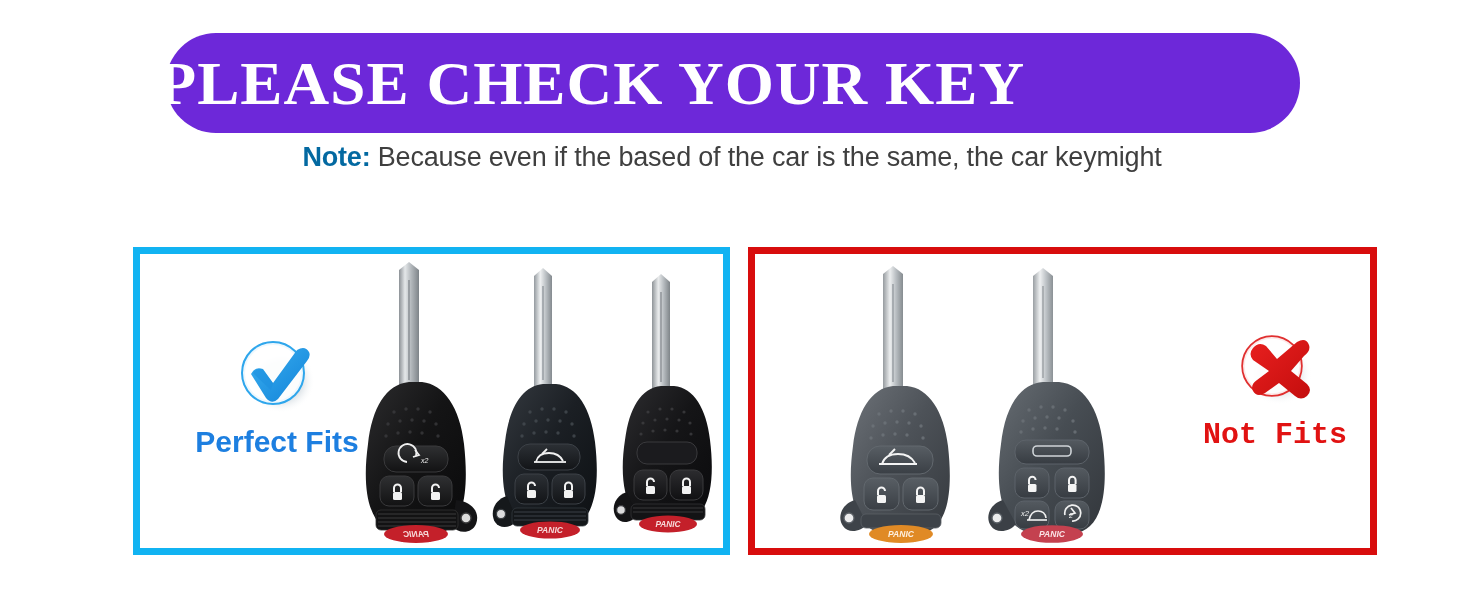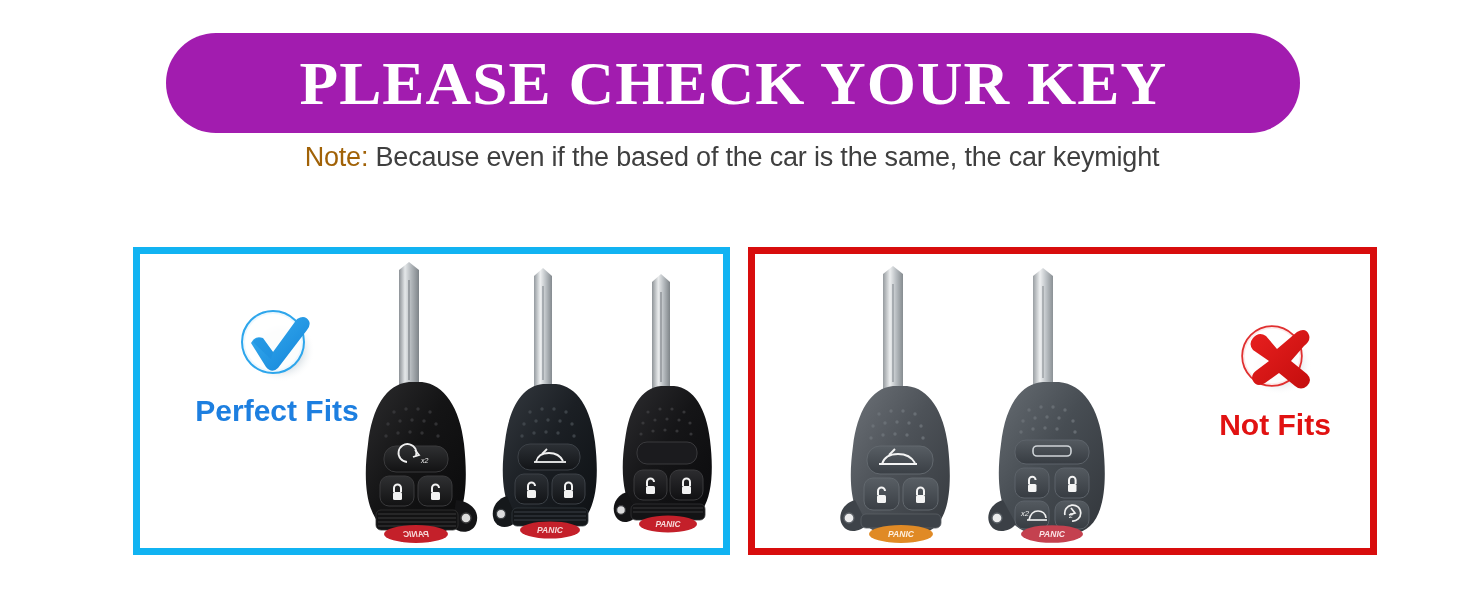--- a/index.html
+++ b/index.html
@@ -1,48 +1,48 @@
 <!DOCTYPE html>
 <html><head>
 <meta charset="utf-8">
 <style>
   html,body{margin:0;padding:0;background:#ffffff;}
   body{width:1464px;height:600px;font-family:"Liberation Sans",sans-serif;overflow:hidden;position:relative;}
 
   
   .banner{
     position:absolute;left:166px;top:33px;width:1134px;height:100px;
-    background:#a21caf;border-radius:50px;
-    display:flex;align-items:center;justify-content:center;
+    background:#6d28d9;border-radius:50px;
+    display:flex;align-items:center;justify-content:flex-start;
   }
   .banner-text{
     font-family:"Liberation Serif",serif;
     font-weight:bold;color:#ffffff;font-size:62px;
     letter-spacing:1px;white-space:nowrap;
     transform:scaleX(1.02);
   }
 
   
   .note{
     position:absolute;left:0;top:140px;width:1464px;
     text-align:center;line-height:1.28;
   }
   .note-line{font-size:27px;color:#3f3f3f;font-weight:500;letter-spacing:-0.2px;}
-  .note-label{color:#a16207;font-weight:normal;}
+  .note-label{color:#0369a1;font-weight:bold;}
 
   
   .panel{position:absolute;background:#ffffff;box-sizing:border-box;}
   .panel-left{left:133px;top:247px;width:597px;height:308px;border:7px solid #11b3f2;}
   .panel-right{left:748px;top:247px;width:629px;height:308px;border:7px solid #d80d0d;}
   .panel-inner{position:relative;width:100%;height:100%;overflow:hidden;}
 
   
   .verdict{position:absolute;display:flex;flex-direction:column;align-items:center;}
-  .verdict-left{left:52px;top:48px;width:170px;}
-  .verdict-right{left:430px;top:62px;width:180px;}
+  .verdict-left{left:52px;top:79px;width:170px;}
+  .verdict-right{left:430px;top:72px;width:180px;font-family:Liberation Mono, monospace;}
   .verdict-label{font-size:30px;font-weight:bold;margin-top:8px;white-space:nowrap;}
   .label-ok{color:#1d7fe0;}
   .label-no{color:#e11212;}
 
   .mark-wrap{position:relative;width:96px;height:84px;}
   .mark-wrap svg{position:absolute;left:0;top:0;}
 
   
   .key{position:absolute;font-style:italic;}
   .key svg{display:block;}

